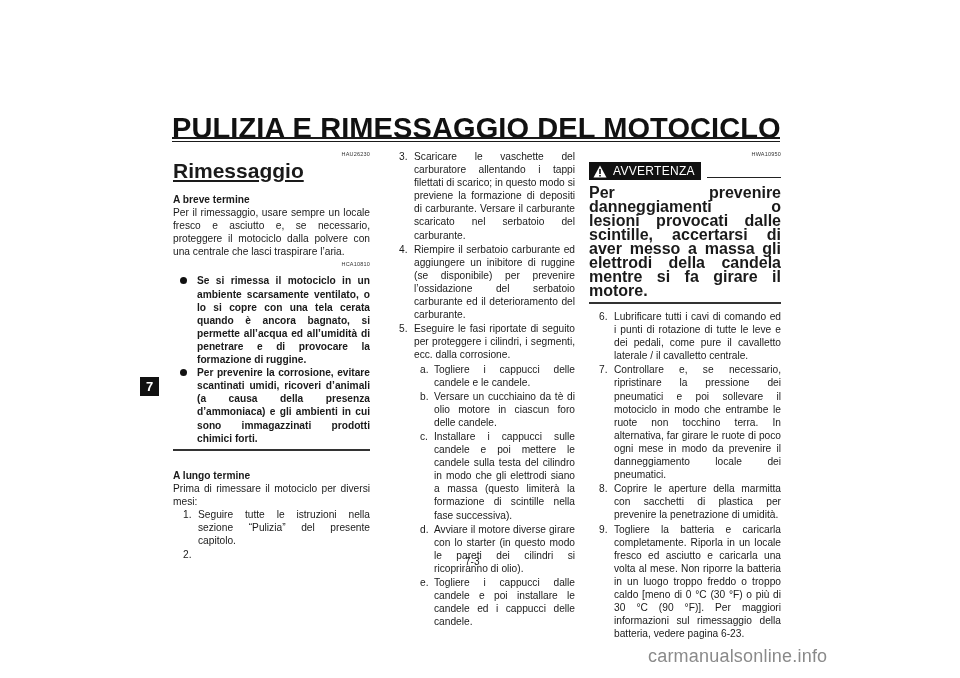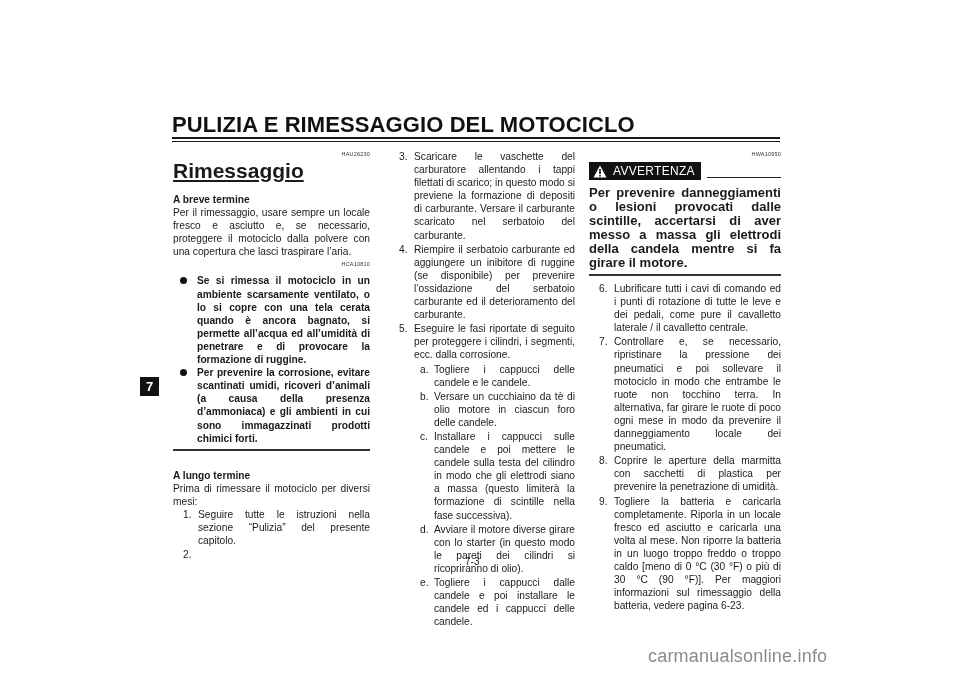--- a/index.html
+++ b/index.html
@@ -2,21 +2,21 @@
 <html><head>
 <meta charset="utf-8">
 <style>
   html, body { margin: 0; padding: 0; }
   body {
     width: 960px; height: 678px; background: #ffffff; position: relative; overflow: hidden;
     font-family: "Liberation Sans", "DejaVu Sans", sans-serif; color: #1a1a1a;
   }
   .page-title {
     position: absolute; left: 172px; top: 112px;
-    font-size: 22px; font-weight: bold; letter-spacing: 0.1px; color: #111;
+    font-size: 29px; font-weight: bold; letter-spacing: 0.1px; color: #111;
     white-space: nowrap;
   }
   .title-rule-1 { position: absolute; left: 172px; top: 137px; width: 608px; height: 2px; background: #1a1a1a; }
   .title-rule-2 { position: absolute; left: 172px; top: 141px; width: 608px; height: 1px; background: #1a1a1a; }
 
   .chapter-tab {
     position: absolute; left: 140px; top: 377px; width: 19px; height: 19px;
     background: #111; color: #fff; font-weight: bold; font-size: 13px;
     display: flex; align-items: center; justify-content: center;
   }
@@ -48,40 +48,40 @@
   .bullets li .dot { position: absolute; left: 7px; top: 3px; width: 7px; height: 7px; border-radius: 50%; background: #111; }
   .end-rule { height: 2px; background: #333; margin-top: 4px; }
 
   .steps { list-style: none; margin: 0; padding: 0; }
   .steps li { position: relative; padding-left: 25px; text-align: justify; margin-bottom: 1px; }
   .steps li .num { position: absolute; left: 10px; top: 0; }
   .substeps { list-style: none; margin: 1px 0 0 0; padding: 0; }
   .substeps li { padding-left: 20px; }
   .substeps li .num { left: 7px; }
 
-  .warn-text { font-weight: bold; font-size: 13px; line-height: 14px; margin-top: 6px; text-align: justify; }
+  .warn-text { font-weight: bold; font-size: 16px; line-height: 14px; margin-top: 6px; text-align: justify; }
   .warn-rule { height: 2px; background: #333; margin: 4px 0 6px 0; }
 
   .page-number { position: absolute; left: 465px; top: 556px; font-size: 10px; color: #222; }
   .watermark { position: absolute; left: 648px; top: 646px; font-size: 18px; color: #8a8a8a; letter-spacing: 0.2px; }
 </style>
 </head>
 <body>
 
 <div class="page-title">PULIZIA E RIMESSAGGIO DEL MOTOCICLO</div>
 <div class="title-rule-1"></div>
 <div class="title-rule-2"></div>
 
 <div class="chapter-tab">7</div>
 
 <div class="col col1">
   <div class="code">HAU26230</div>
   <div class="section-head">Rimessaggio</div>
   <div class="subhead">A breve termine</div>
-  <p>Per il rimessaggio, usare sempre un locale fresco e asciutto e, se necessario, proteggere il motociclo dalla polvere con una copertura che lasci traspirare l’aria.</p>
+  <p>Per il rimessaggio, usare sempre un locale fresco e asciutto e, se necessario, proteggere il motociclo dalla polvere con una centrale che lasci traspirare l’aria.</p>
   <div class="code" style="margin-top:2px">HCA10810</div>
   <ul class="bullets">
     <li><span class="dot"></span><span>Se si rimessa il motociclo in un ambiente scarsamente ventilato, o lo si copre con una tela cerata quando è ancora bagnato, si permette all’acqua ed all’umidità di penetrare e di provocare la formazione di ruggine.</span></li>
     <li><span class="dot"></span><span>Per prevenire la corrosione, evitare scantinati umidi, ricoveri d’animali (a causa della presenza d’ammoniaca) e gli ambienti in cui sono immagazzinati prodotti chimici forti.</span></li>
   </ul>
   <div class="end-rule"></div>
 
   <div style="height:18px"></div>
   <div class="subhead">A lungo termine</div>
   <p>Prima di rimessare il motociclo per diversi mesi:</p>

